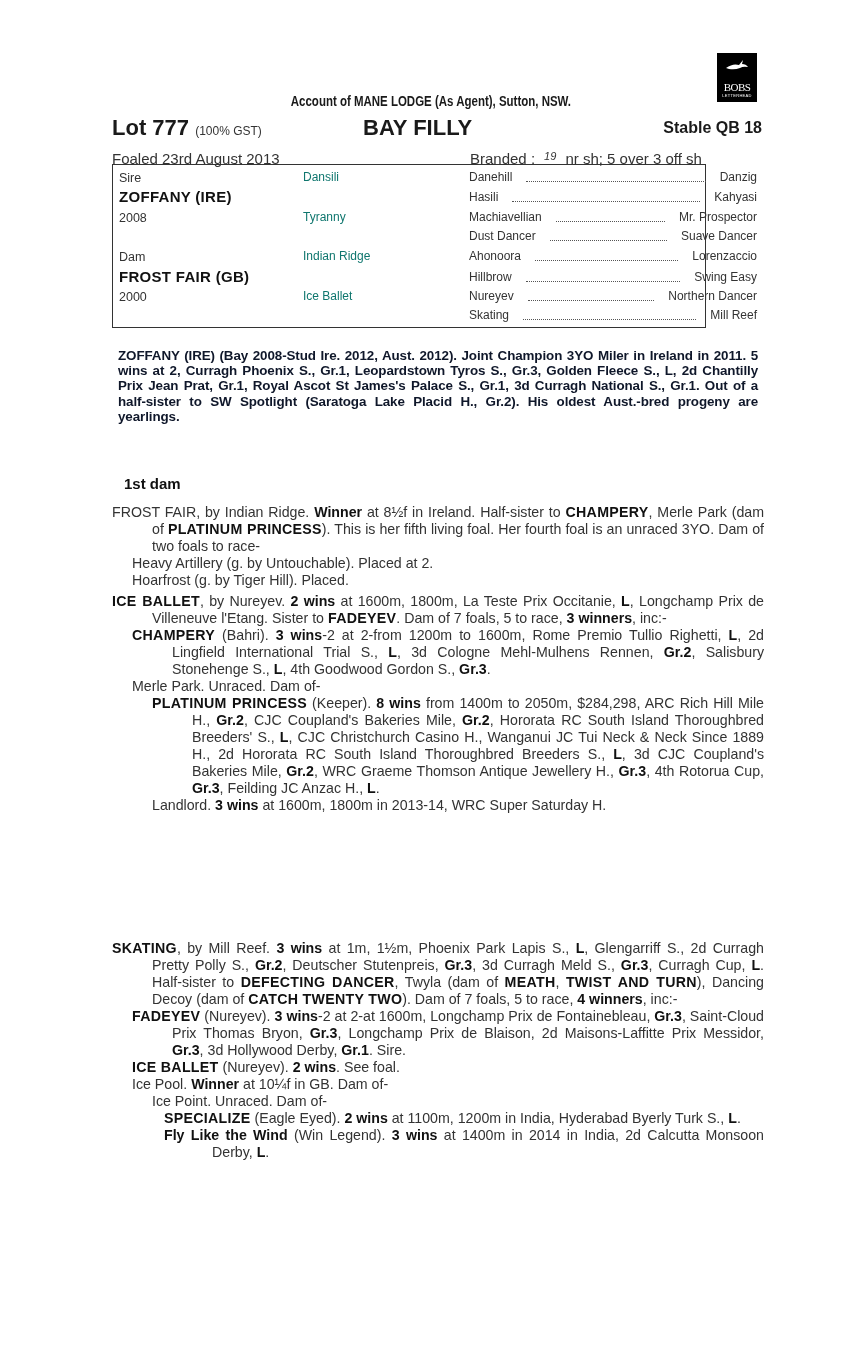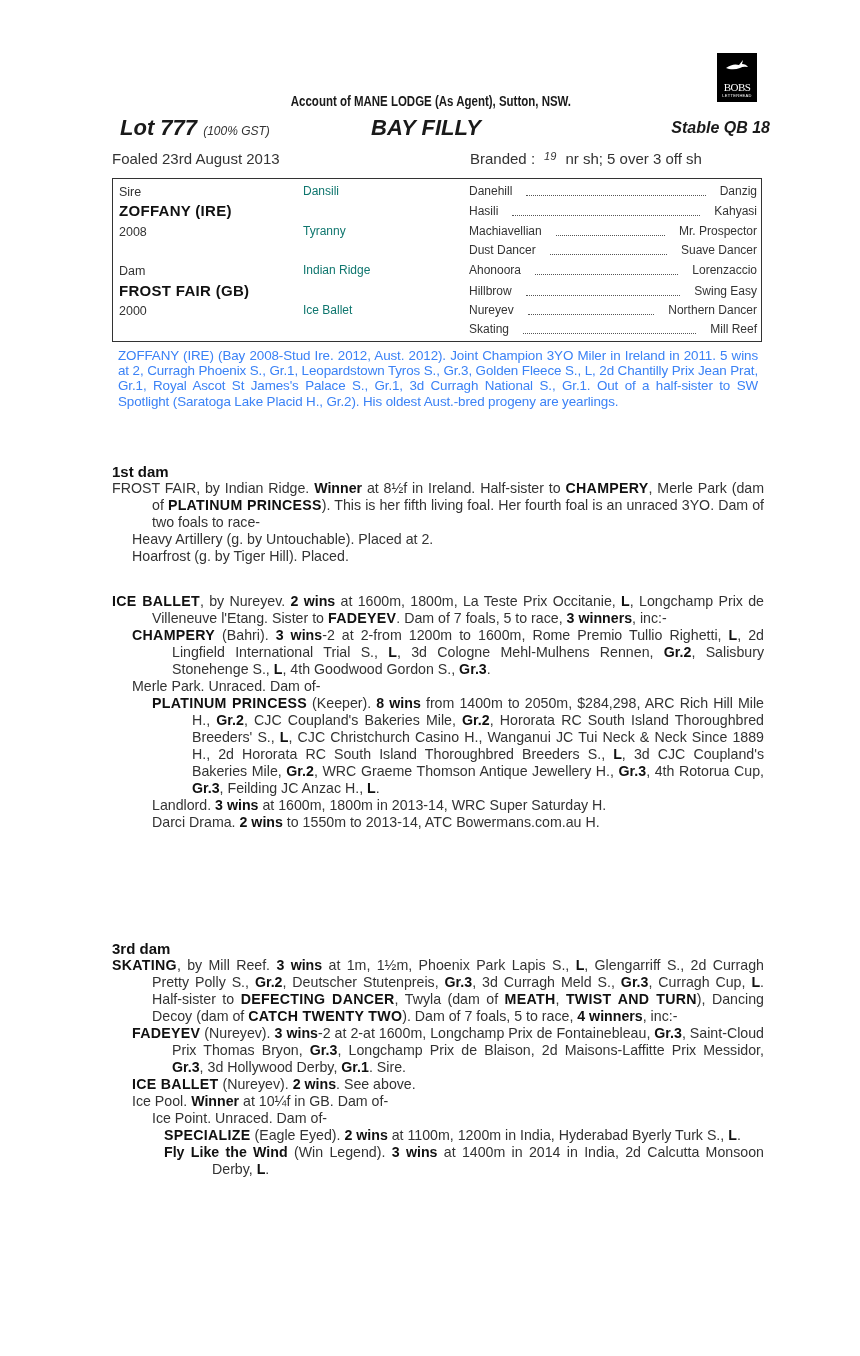--- a/index.html
+++ b/index.html
@@ -2,37 +2,37 @@
 <html><head>
 <meta charset="utf-8">
 <style>
   html, body { margin: 0; padding: 0; background: #ffffff; }
   body { width: 860px; height: 1356px; position: relative; overflow: hidden; color: #1a1a1a; font-family: "Liberation Sans", sans-serif; }
   .logo { position: absolute; left: 718px; left: 717px; top: 53px; width: 40px; height: 49px; background: #000000; color: #fff; display: flex; flex-direction: column; align-items: center; justify-content: flex-end; padding-bottom: 4px; box-sizing: border-box; }
   .logo .bird { position: absolute; top: 6px; left: 8px; width: 24px; height: 12px; }
   .logo .name { font-family: "Liberation Serif", serif; font-size: 11px; letter-spacing: -0.5px; line-height: 11px; margin-top: 14px; }
   .logo .sub { font-size: 4px; letter-spacing: 0.3px; line-height: 5px; }
   .account { position: absolute; left: 0; width: 860px; top: 93px; text-align: center; font-family: "Liberation Sans", sans-serif; font-weight: bold; font-size: 14px; transform: scaleX(0.82); transform-origin: 435px 0; }
-  .lotline { position: absolute; left: 120px; top: 115px; width: 650px; height: 28px; font-style: italic; }
+  .lotline { position: absolute; left: 112px; top: 115px; width: 650px; height: 28px; }
   .lot { position: absolute; left: 0; top: 0; font-weight: bold; font-size: 22px; }
   .lot .gst { font-weight: normal; font-size: 12px; color: #333; }
   .filly { position: absolute; left: 251px; top: 0; font-weight: bold; font-size: 22px; text-align: right; }
   .stable { position: absolute; right: 0; top: 4px; font-weight: bold; font-size: 16px; }
   .foaled { position: absolute; left: 112px; top: 150px; font-size: 15px; color: #333; }
   .branded { position: absolute; left: 470px; top: 150px; font-size: 15px; color: #333; width: 292px; }
   .brand-mark { display: inline-block; width: 22px; font-size: 11px; font-style: italic; vertical-align: 4px; text-align: center; }
-  .pedigree { position: absolute; left: 112px; top: 178px; width: 650px; height: 164px; border: 1.5px solid #333; box-sizing: border-box; }
+  .pedigree { position: absolute; left: 112px; top: 164px; width: 594px; height: 164px; border: 1.5px solid #333; box-sizing: border-box; }
   .ped-row { position: absolute; left: 6px; font-size: 12.5px; color: #333; line-height: 16px; }
   .ped-big { font-weight: 900; font-size: 15px; color: #111; letter-spacing: 0.3px; }
   .ped-col2 { position: absolute; left: 190px; font-size: 12px; color: #0f766e; }
   .ped-col3 { position: absolute; left: 356px; width: 288px; font-size: 12px; color: #333; display: flex; align-items: center; gap: 13px; }
   .ped-col3 .dots { flex: 1; border-bottom: 1px dotted #555; margin: 0 1px; height: 9px; }
-  .summary { position: absolute; left: 118px; top: 348px; width: 640px; font-weight: normal; font-size: 13.4px; line-height: 15.2px; text-align: justify; color: #3b82f6; letter-spacing: -0.1px; }
+  .summary { position: absolute; left: 118px; top: 348px; width: 640px; font-weight: bold; font-size: 13.4px; line-height: 15.2px; text-align: justify; color: #0f172a; letter-spacing: -0.1px; }
   .section { position: absolute; left: 112px; width: 652px; font-size: 14.2px; line-height: 17px; color: #333; }
-  .section h3 { margin: 0; font-size: 15px; font-weight: 900; color: #111; line-height: 17px; }
+  .section h3 { margin: 12px; font-size: 15px; font-weight: 900; color: #111; line-height: 17px; }
   .p { text-align: justify; }
   .b { font-weight: 900; color: #111; }
   .bb { font-weight: 900; color: #111; letter-spacing: 0.3px; }
   .hang0 { padding-left: 40px; text-indent: -40px; }
   .hang1 { padding-left: 60px; text-indent: -40px; }
   .ind1 { padding-left: 20px; }
   .hang2 { padding-left: 80px; text-indent: -40px; }
   .ind2 { padding-left: 40px; }
   .hang4 { padding-left: 100px; text-indent: -48px; }
 </style>
@@ -128,25 +128,23 @@
   <div class="ind1">Heavy Artillery (g. by Untouchable). Placed at 2.</div>
   <div class="ind1">Hoarfrost (g. by Tiger Hill). Placed.</div>
 </div>
 
 <div class="section" style="top:593px">
   <div class="p hang0"><span class="bb">ICE BALLET</span><span>, by Nureyev. </span><span class="b">2 wins</span><span> at 1600m, 1800m, La Teste Prix Occitanie, </span><span class="b">L</span><span>, Longchamp Prix de Villeneuve l'Etang. Sister to </span><span class="bb">FADEYEV</span><span>. Dam of 7 foals, 5 to race, </span><span class="b">3 winners</span><span>, inc:-</span></div>
   <div class="p hang1"><span class="bb">CHAMPERY</span><span> (Bahri). </span><span class="b">3 wins</span><span>-2 at 2-from 1200m to 1600m, Rome Premio Tullio Righetti, </span><span class="b">L</span><span>, 2d Lingfield International Trial S., </span><span class="b">L</span><span>, 3d Cologne Mehl-Mulhens Rennen, </span><span class="b">Gr.2</span><span>, Salisbury Stonehenge S., </span><span class="b">L</span><span>, 4th Goodwood Gordon S., </span><span class="b">Gr.3</span><span>.</span></div>
   <div class="ind1">Merle Park. Unraced. Dam of-</div>
   <div class="p hang2"><span class="bb">PLATINUM PRINCESS</span><span> (Keeper). </span><span class="b">8 wins</span><span> from 1400m to 2050m, $284,298, ARC Rich Hill Mile H., </span><span class="b">Gr.2</span><span>, CJC Coupland's Bakeries Mile, </span><span class="b">Gr.2</span><span>, Hororata RC South Island Thoroughbred Breeders' S., </span><span class="b">L</span><span>, CJC Christchurch Casino H., Wanganui JC Tui Neck &amp; Neck Since 1889 H., 2d Hororata RC South Island Thoroughbred Breeders S., </span><span class="b">L</span><span>, 3d CJC Coupland's Bakeries Mile, </span><span class="b">Gr.2</span><span>, WRC Graeme Thomson Antique Jewellery H., </span><span class="b">Gr.3</span><span>, 4th Rotorua Cup, </span><span class="b">Gr.3</span><span>, Feilding JC Anzac H., </span><span class="b">L</span><span>.</span></div>
   <div class="ind2"><span>Landlord. </span><span class="b">3 wins</span><span> at 1600m, 1800m in 2013-14, WRC Super Saturday H.</span></div>
-  <div class="ind2"><span>Darci Drama. </span><span class="b">2 wins</span><span> to 1550m to 2013-14, ATC Bowermans.com.au H.</span></div>
 </div>
 
 <div class="section" style="top:940px">
-  <h3>3rd dam</h3>
   <div class="p hang0"><span class="bb">SKATING</span><span>, by Mill Reef. </span><span class="b">3 wins</span><span> at 1m, 1½m, Phoenix Park Lapis S., </span><span class="b">L</span><span>, Glengarriff S., 2d Curragh Pretty Polly S., </span><span class="b">Gr.2</span><span>, Deutscher Stutenpreis, </span><span class="b">Gr.3</span><span>, 3d Curragh Meld S., </span><span class="b">Gr.3</span><span>, Curragh Cup, </span><span class="b">L</span><span>. Half-sister to </span><span class="bb">DEFECTING DANCER</span><span>, Twyla (dam of </span><span class="bb">MEATH</span><span>, </span><span class="bb">TWIST AND TURN</span><span>), Dancing Decoy (dam of </span><span class="bb">CATCH TWENTY TWO</span><span>). Dam of 7 foals, 5 to race, </span><span class="b">4 winners</span><span>, inc:-</span></div>
   <div class="p hang1"><span class="bb">FADEYEV</span><span> (Nureyev). </span><span class="b">3 wins</span><span>-2 at 2-at 1600m, Longchamp Prix de Fontainebleau, </span><span class="b">Gr.3</span><span>, Saint-Cloud Prix Thomas Bryon, </span><span class="b">Gr.3</span><span>, Longchamp Prix de Blaison, 2d Maisons-Laffitte Prix Messidor, </span><span class="b">Gr.3</span><span>, 3d Hollywood Derby, </span><span class="b">Gr.1</span><span>. Sire.</span></div>
-  <div class="ind1"><span class="bb">ICE BALLET</span><span> (Nureyev). </span><span class="b">2 wins</span><span>. See above.</span></div>
+  <div class="ind1"><span class="bb">ICE BALLET</span><span> (Nureyev). </span><span class="b">2 wins</span><span>. See foal.</span></div>
   <div class="ind1"><span>Ice Pool. </span><span class="b">Winner</span><span> at 10¼f in GB. Dam of-</span></div>
   <div class="ind2">Ice Point. Unraced. Dam of-</div>
   <div class="p hang4"><span class="bb">SPECIALIZE</span><span> (Eagle Eyed). </span><span class="b">2 wins</span><span> at 1100m, 1200m in India, Hyderabad Byerly Turk S., </span><span class="b">L</span><span>.</span></div>
   <div class="p hang4"><span class="b">Fly Like the Wind</span><span> (Win Legend). </span><span class="b">3 wins</span><span> at 1400m in 2014 in India, 2d Calcutta Monsoon Derby, </span><span class="b">L</span><span>.</span></div>
 </div>
 
 </body></html>

